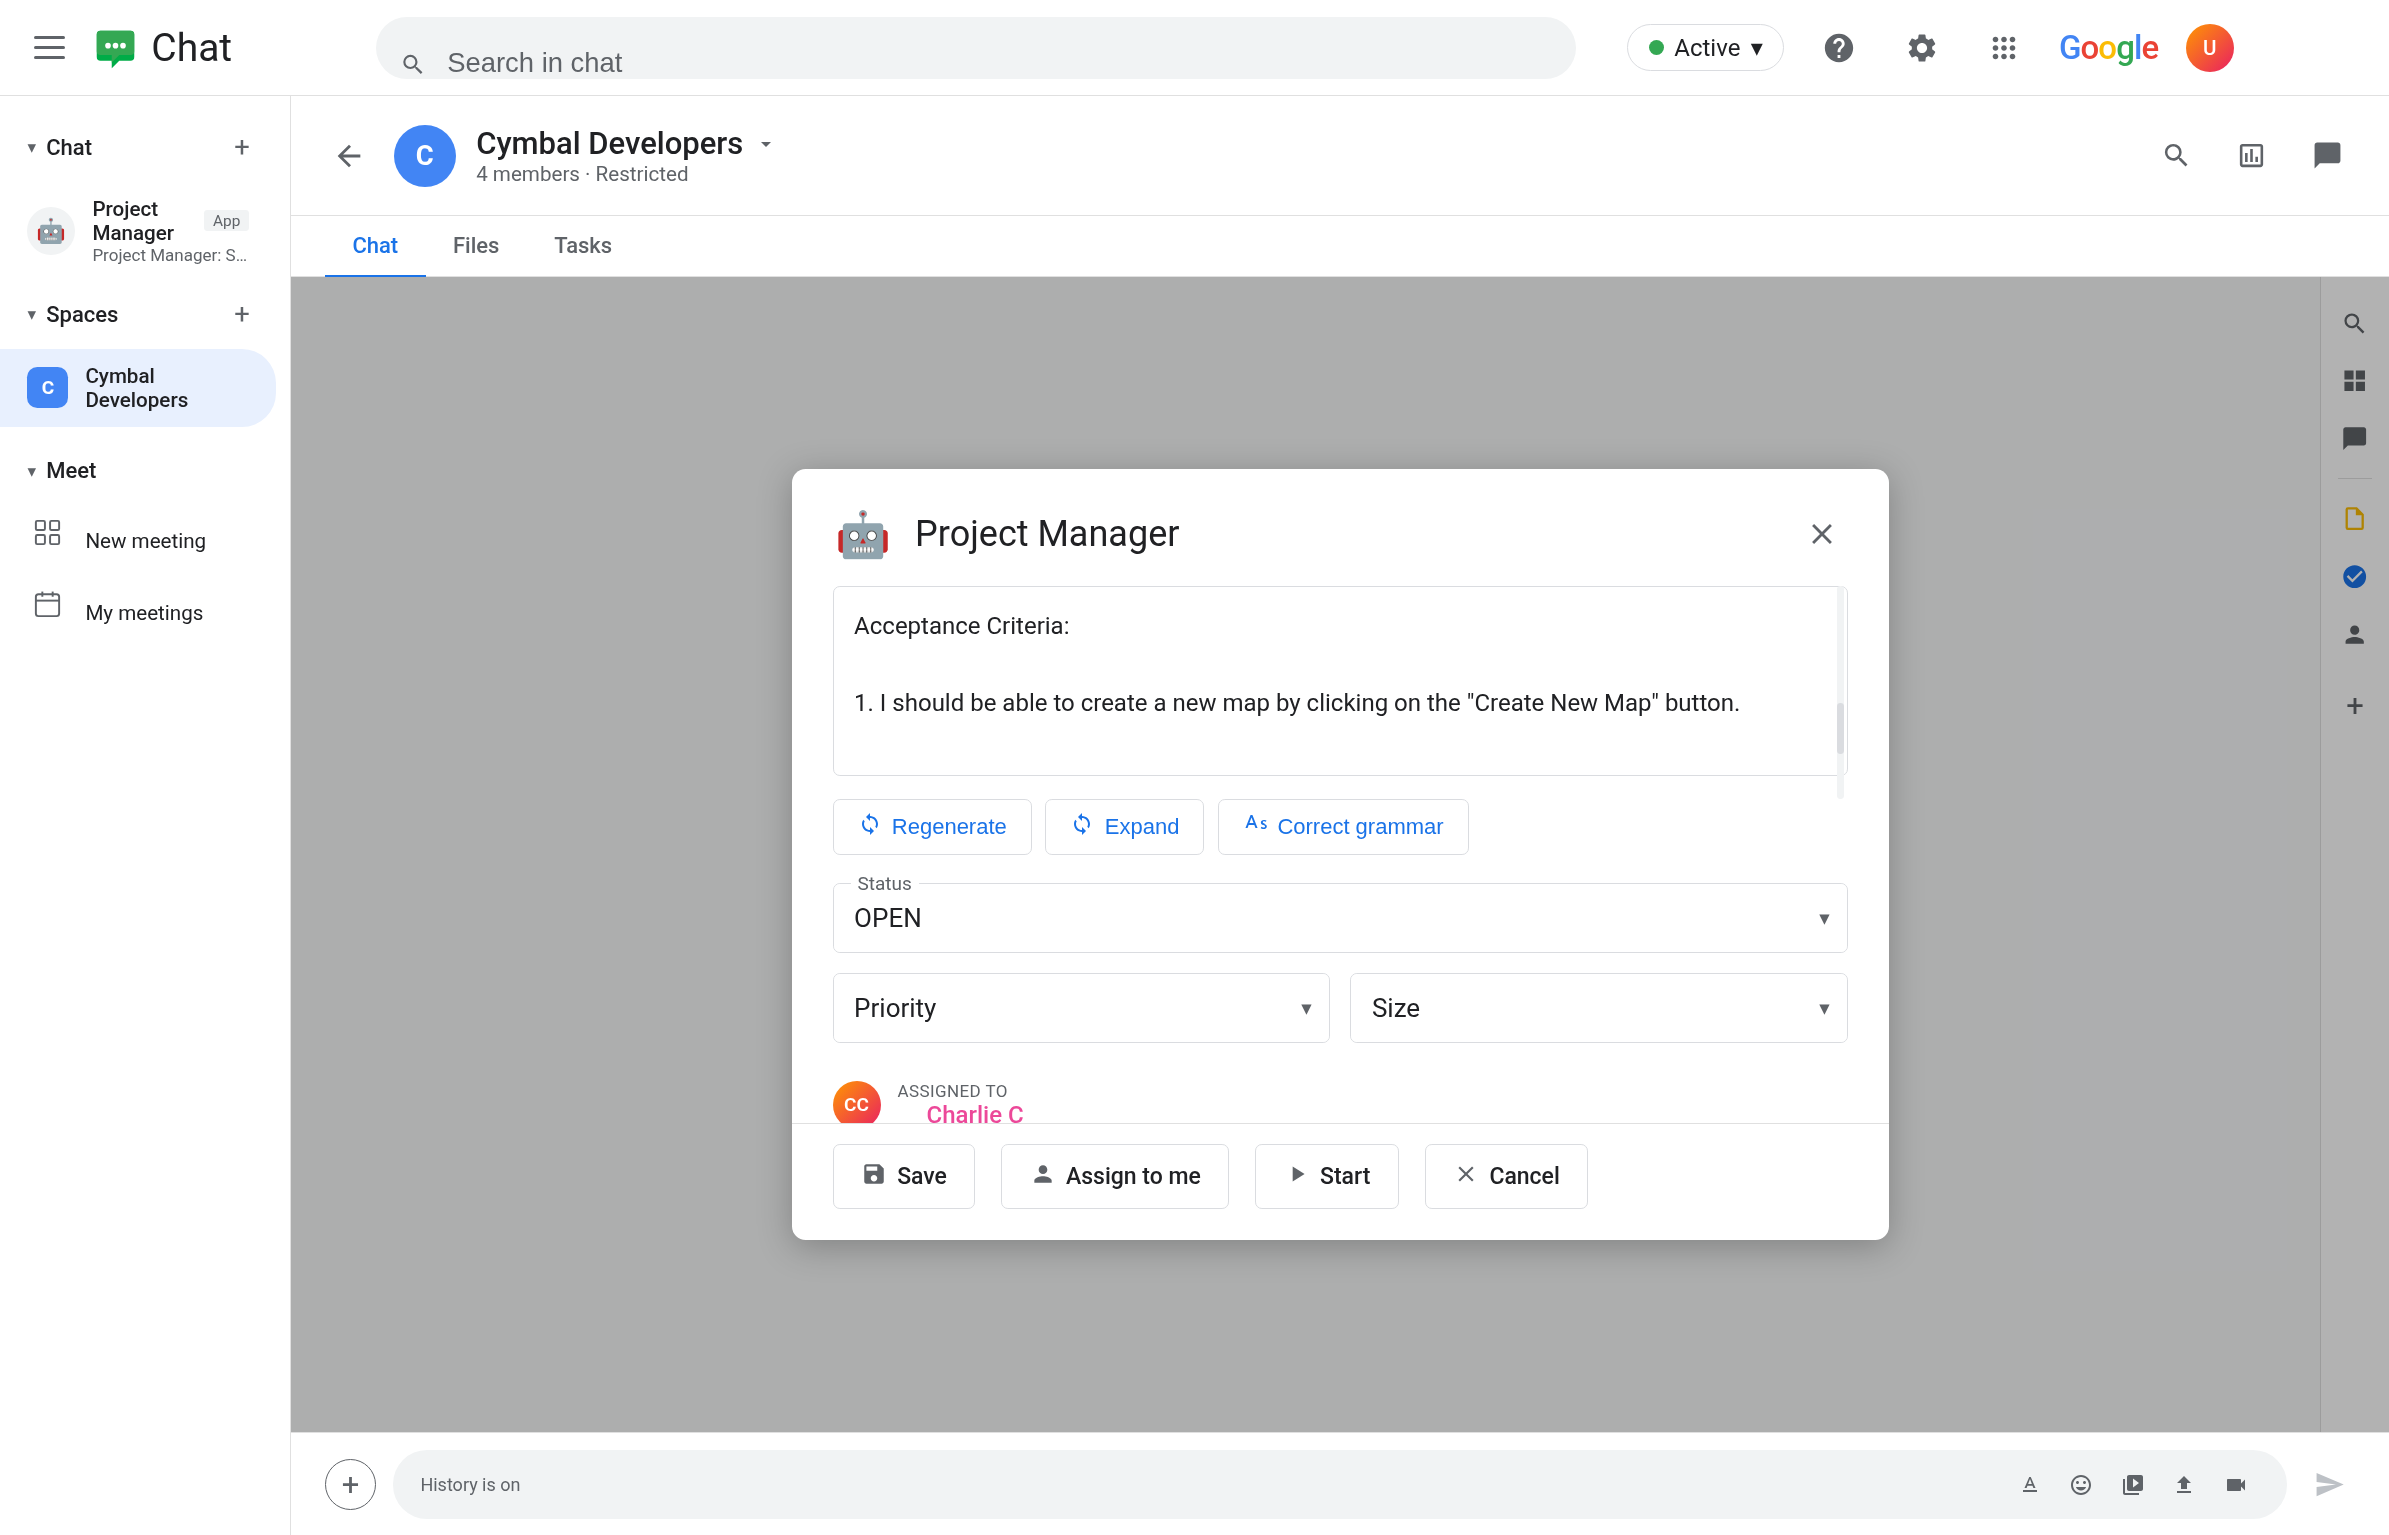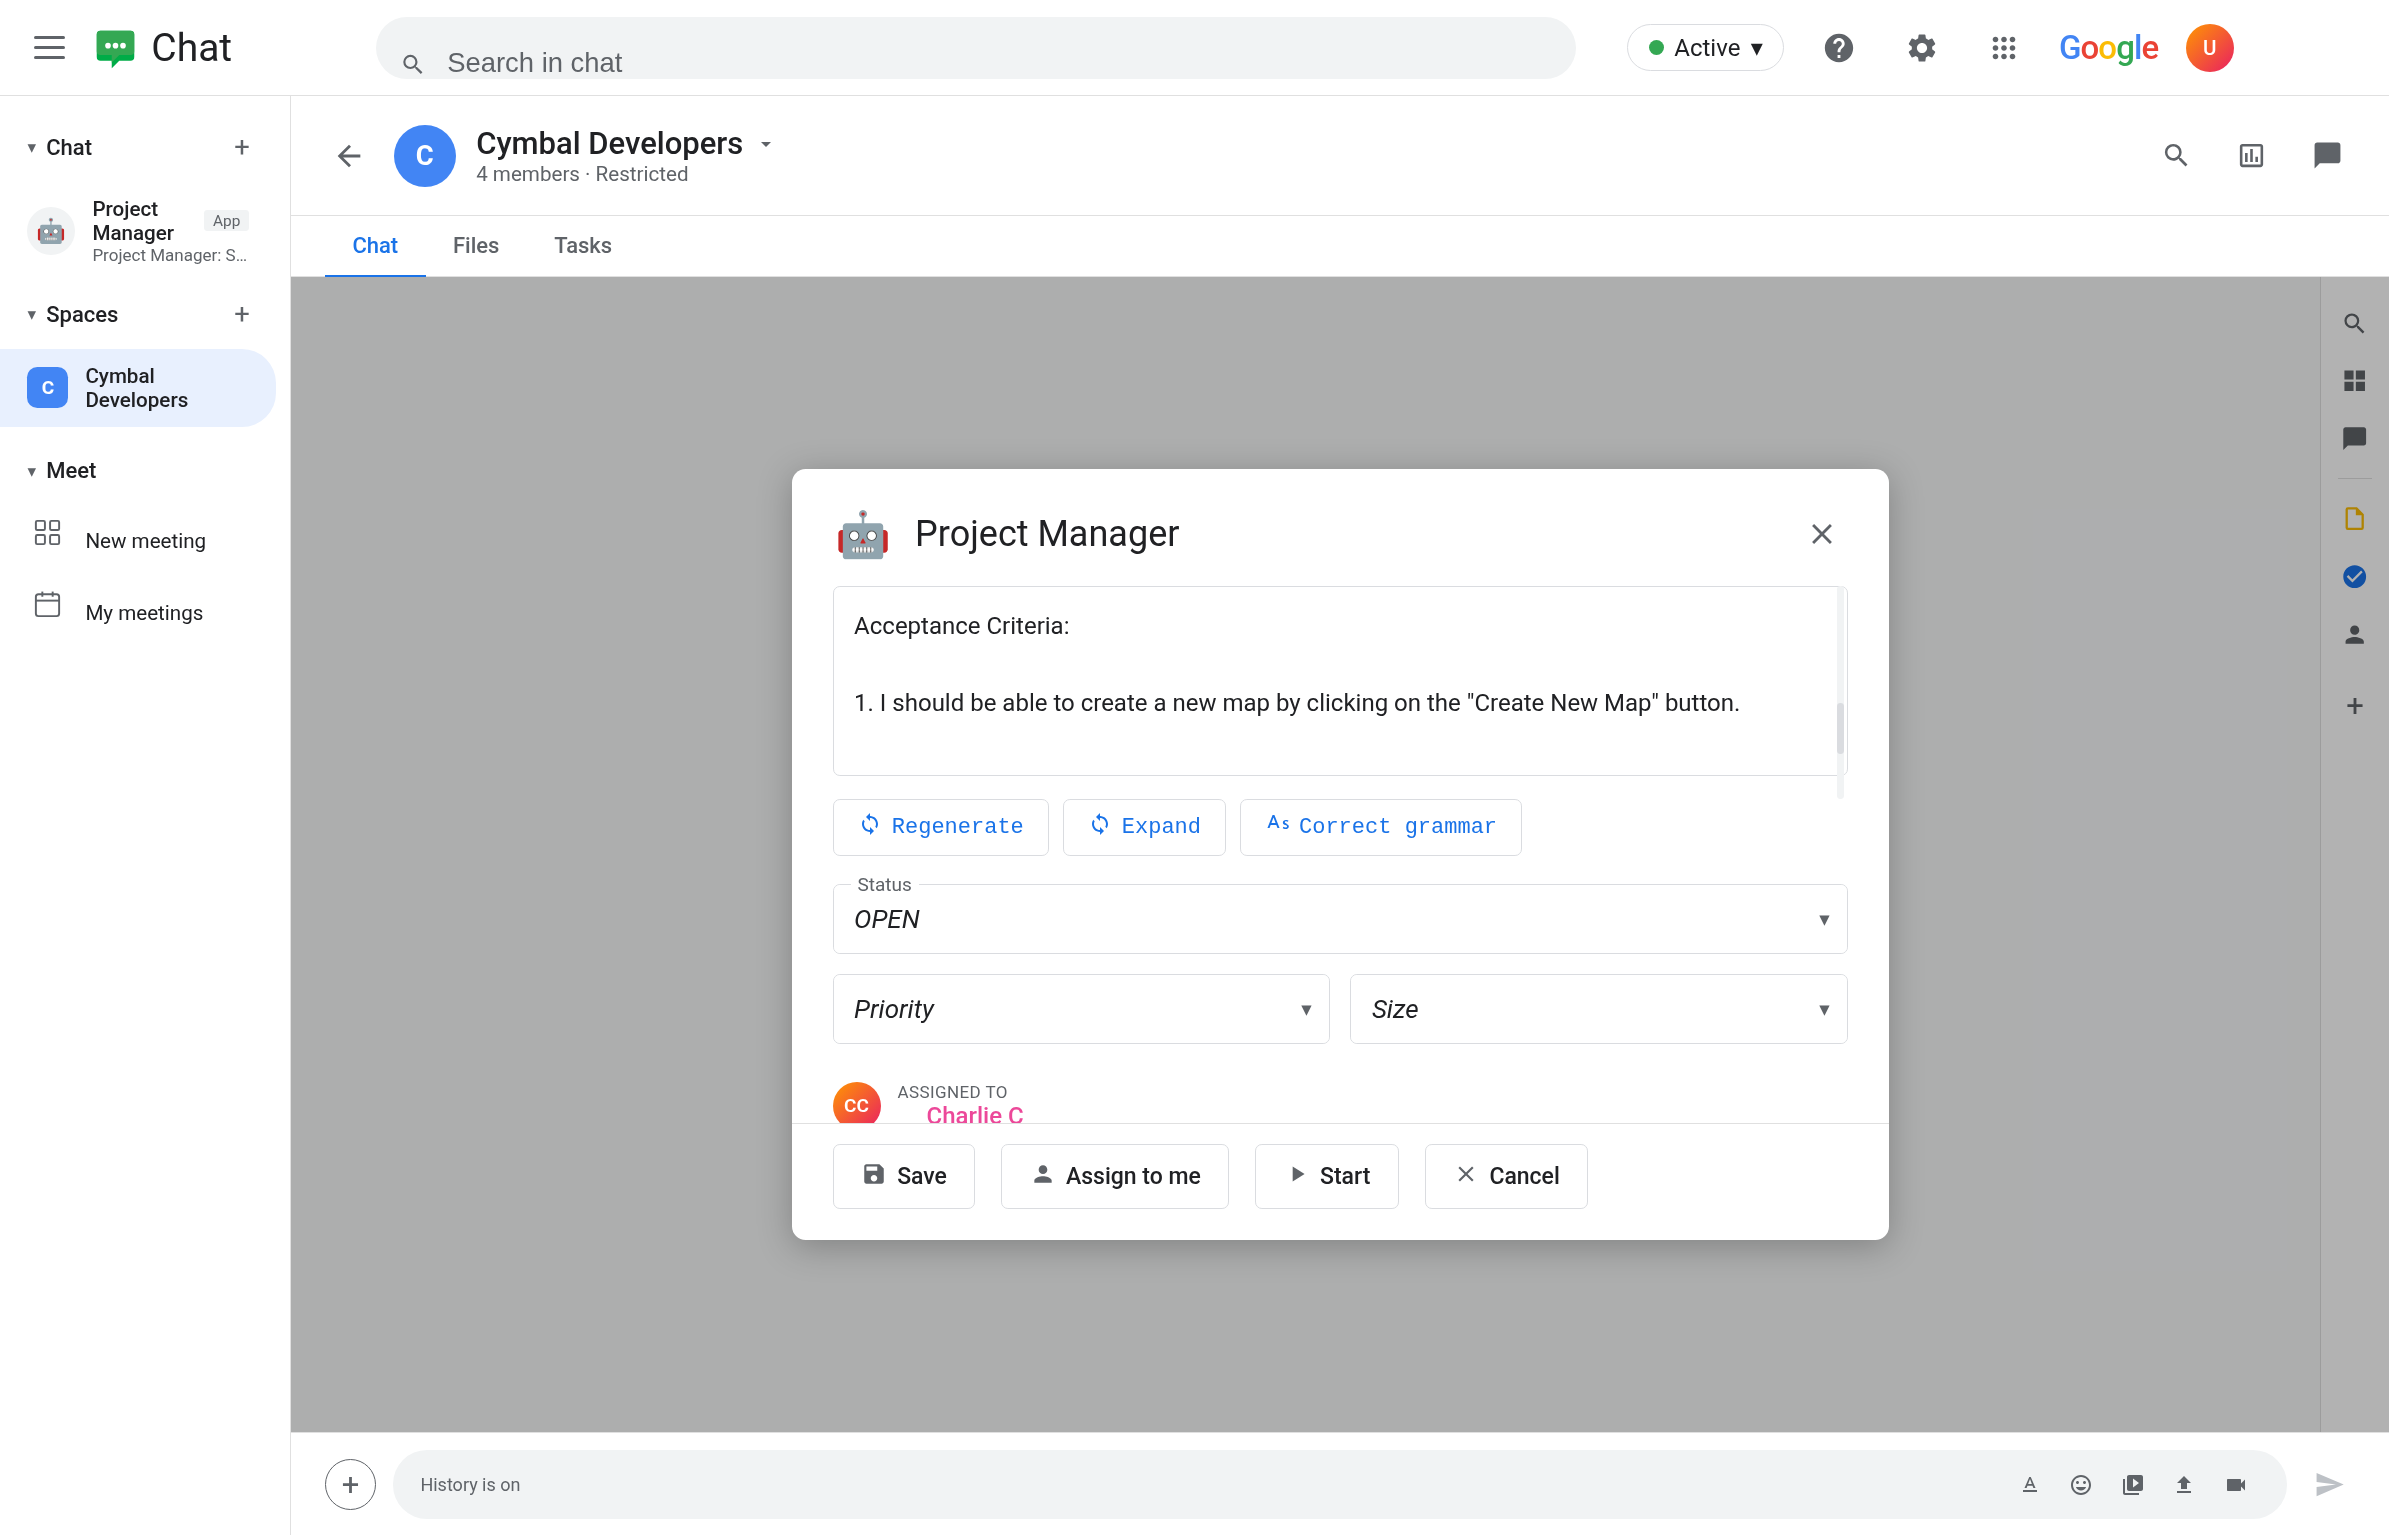--- a/index.html
+++ b/index.html
@@ -462,21 +462,21 @@
       display: flex;
       align-items: center;
       gap: 10.3px;
       border: 0.9px solid #dadce0;
       border-radius: 6.9px;
       padding: 12px 24px;
       font-size: 22px;
       cursor: pointer;
       background: #fff;
       color: #1a73e8;
-      font-family: Liberation Mono, monospace;
+      font-family: Liberation Sans, sans-serif;
     }
     .modal-action-btn-icon {
       font-size: 24px;
       color: #1a73e8;
     }
 
     
     .modal-field-group {
       margin-bottom: 20.6px;
     }
@@ -499,21 +499,20 @@
       padding: 19px 41px 19px 20.6px;
       font-size: 26px;
       color: #202124;
       background: #fff;
       border: none;
       outline: none;
       appearance: none;
       font-family: inherit;
       cursor: pointer;
       border-radius: 6.9px;
-      font-style: italic;
     }
     .modal-select-arrow {
       position: absolute;
       right: 17px;
       top: 50%;
       transform: translateY(-50%);
       font-size: 20.6px;
       color: #5f6368;
       pointer-events: none;
     }

